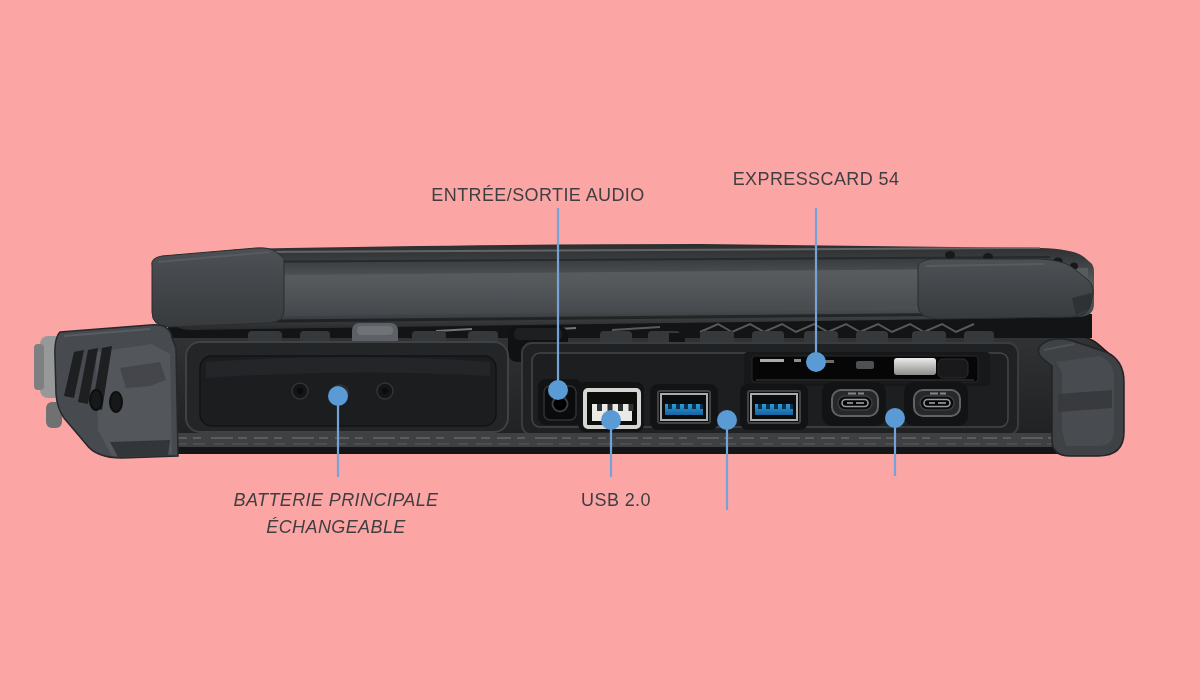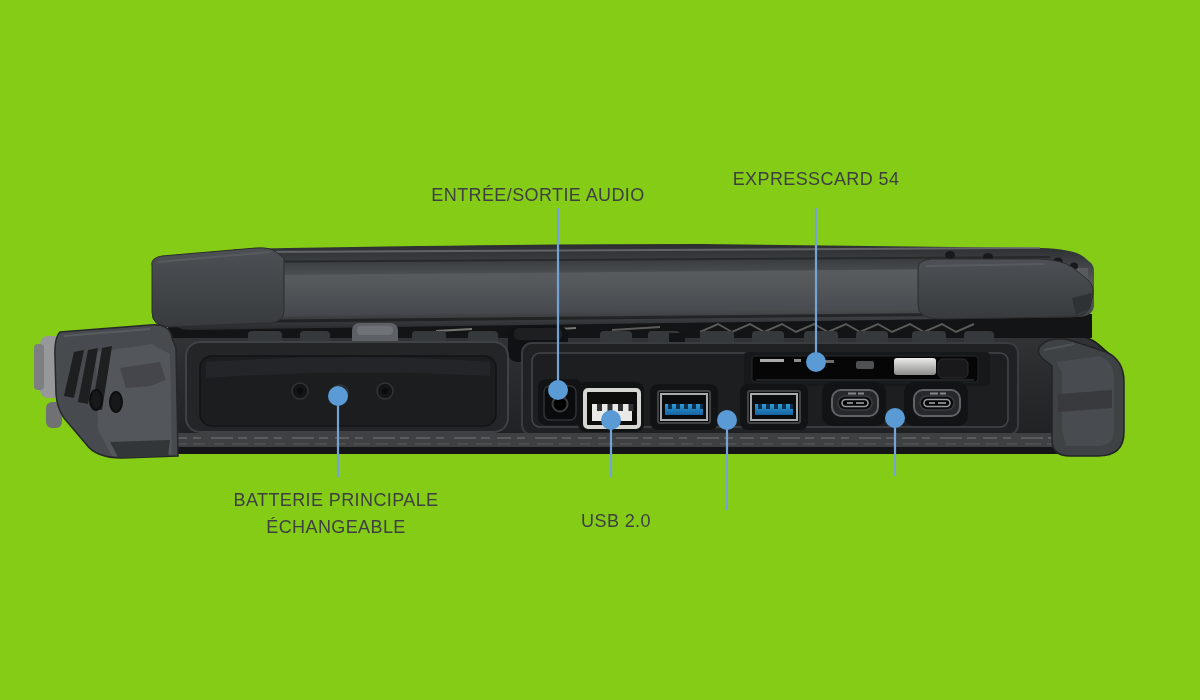--- a/index.html
+++ b/index.html
@@ -1,27 +1,27 @@
 <!DOCTYPE html>
 <html><head>
 <meta charset="utf-8">
 <style>
   html,body{margin:0;padding:0;background:#ffffff;}
   .stage{
-    position:relative;width:1200px;height:700px;background:#84cc16;
+    position:relative;width:1200px;height:700px;background:#fca5a5;
     font-family:"Liberation Sans", sans-serif;overflow:hidden;
   }
   .stage svg{position:absolute;left:0;top:0;}
   .callout-label{
     position:absolute;transform:translateX(-50%);
     color:#3e3f41;font-size:18px;letter-spacing:.4px;
     white-space:nowrap;text-align:center;line-height:27px;
     user-select:none;
   }
-  .callout-label.two-line{line-height:27px;}
+  .callout-label.two-line{line-height:27px;font-style:italic;}
   .callout-label.ports-two-line{line-height:29px;}
 </style>
 </head>
 <body>
 
 <div class="stage">
 
   <svg width="1200" height="700" viewBox="0 0 1200 700">
     <defs>
       <linearGradient id="lidGrad" x1="0" y1="0" x2="0" y2="1">
@@ -274,19 +274,19 @@
 
   <div class="callout-label" style="left:538px;top:182px">ENTRÉE/SORTIE AUDIO</div>
 
   <div class="callout-label" style="left:816px;top:166px">EXPRESSCARD 54</div>
 
   <div class="callout-label two-line" style="left:336px;top:487px">
     <div>BATTERIE PRINCIPALE</div>
     <div>ÉCHANGEABLE</div>
   </div>
 
-  <div class="callout-label" style="left:616px;top:508px">USB 2.0</div>
+  <div class="callout-label" style="left:616px;top:487px">USB 2.0</div>
 
   <div class="callout-label ports-two-line" style="left:763px;top:523px">
   </div>
 
 
 </div>
 
 </body></html>

